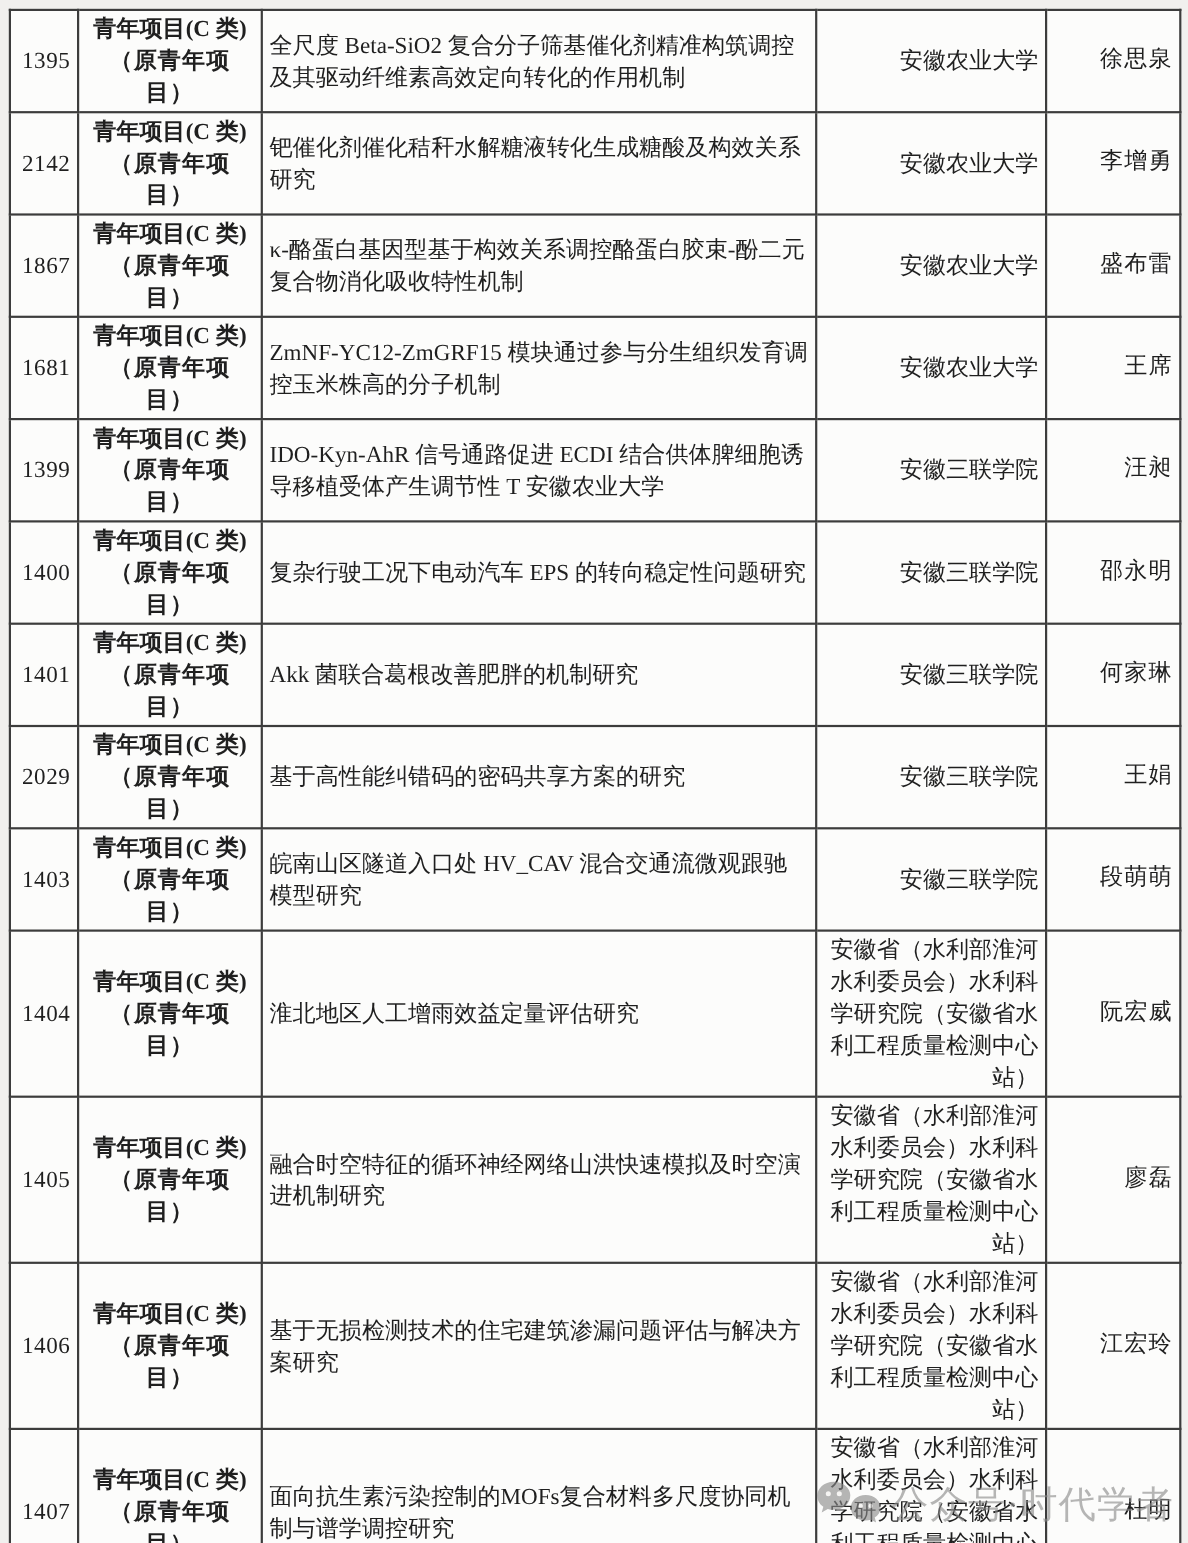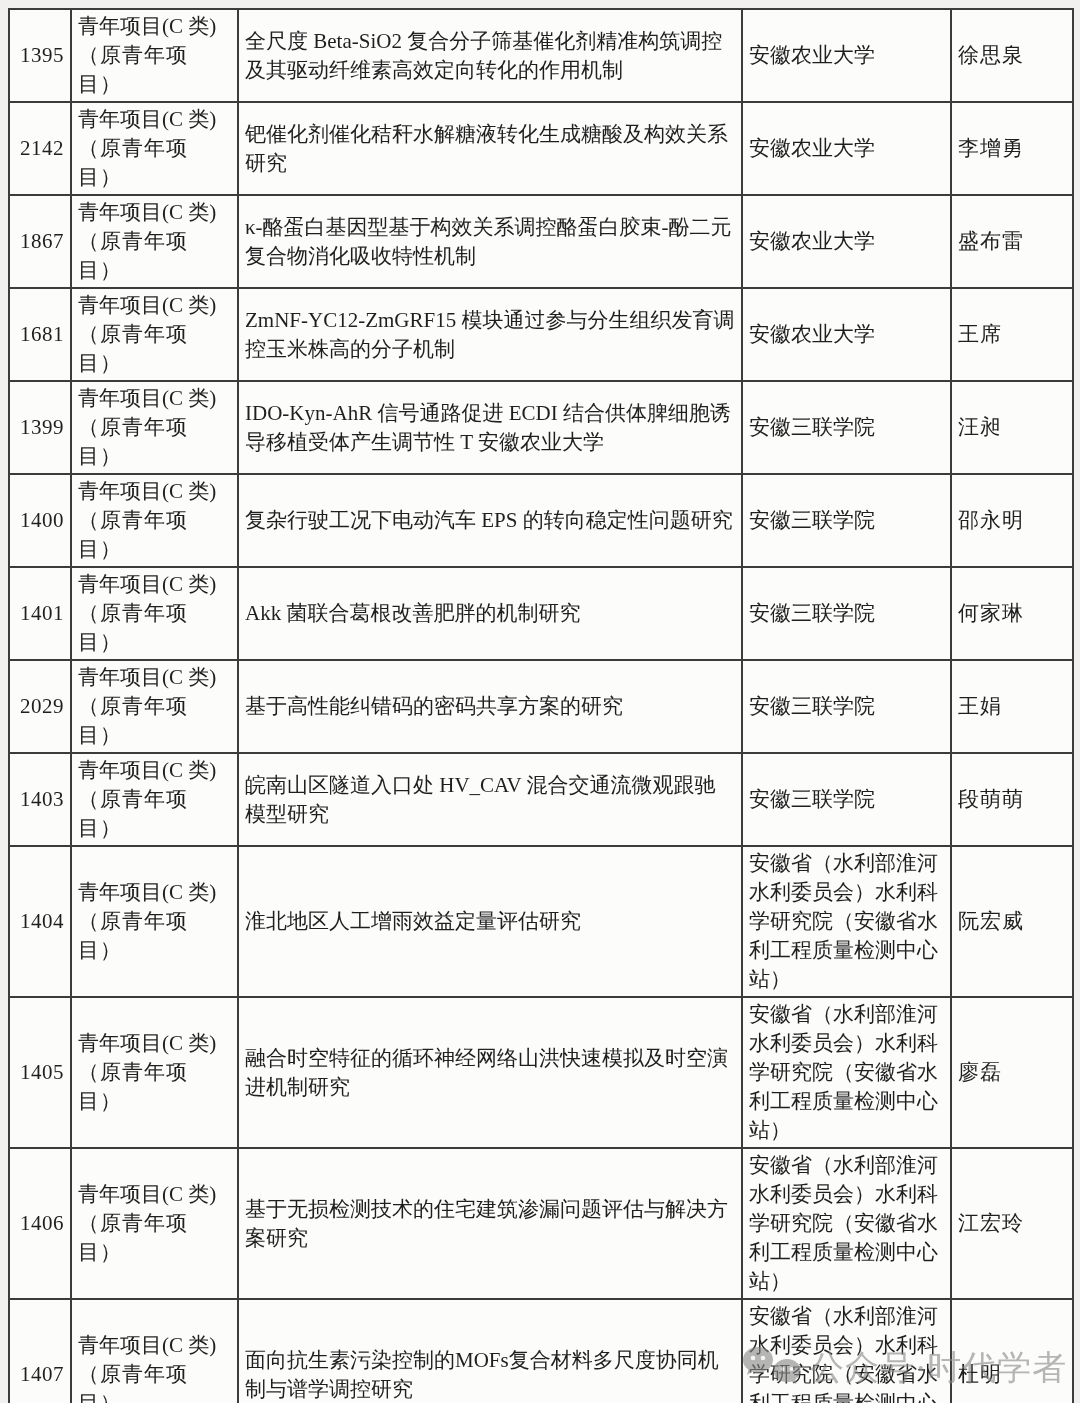--- a/index.html
+++ b/index.html
@@ -25,25 +25,25 @@
   table.grid td {
     border: 2px solid #3c3c3c;
     color: #1f1f1f;
     font-size: 21px;
     line-height: 29px;
     padding: 2px 6px;
     vertical-align: middle;
     word-break: break-word;
   }
   td.c-no   { text-align: right; font-size: 22px; letter-spacing: 0.5px; }
-  td.c-type { padding: 2px 2px; }
+  td.c-type { text-align: center; padding: 2px 2px; font-weight: bold; }
   td.c-type .t2 { letter-spacing: 1px; }
   td.c-title{ text-align: left; padding: 2px 10px; margin-top: 40px; }
-  td.c-org  { text-align: left; padding: 2px 9px; }
-  td.c-name { text-align: left; letter-spacing: 1px; }
+  td.c-org  { text-align: right; padding: 2px 9px; }
+  td.c-name { text-align: right; letter-spacing: 1px; font-family: Liberation Mono, monospace; }
   .watermark {
     position: absolute;
     left: 742px; top: 1344px;
     height: 48px;
     display: flex;
     align-items: center;
     gap: 6px;
     opacity: 0.62;
     pointer-events: none;
   }

